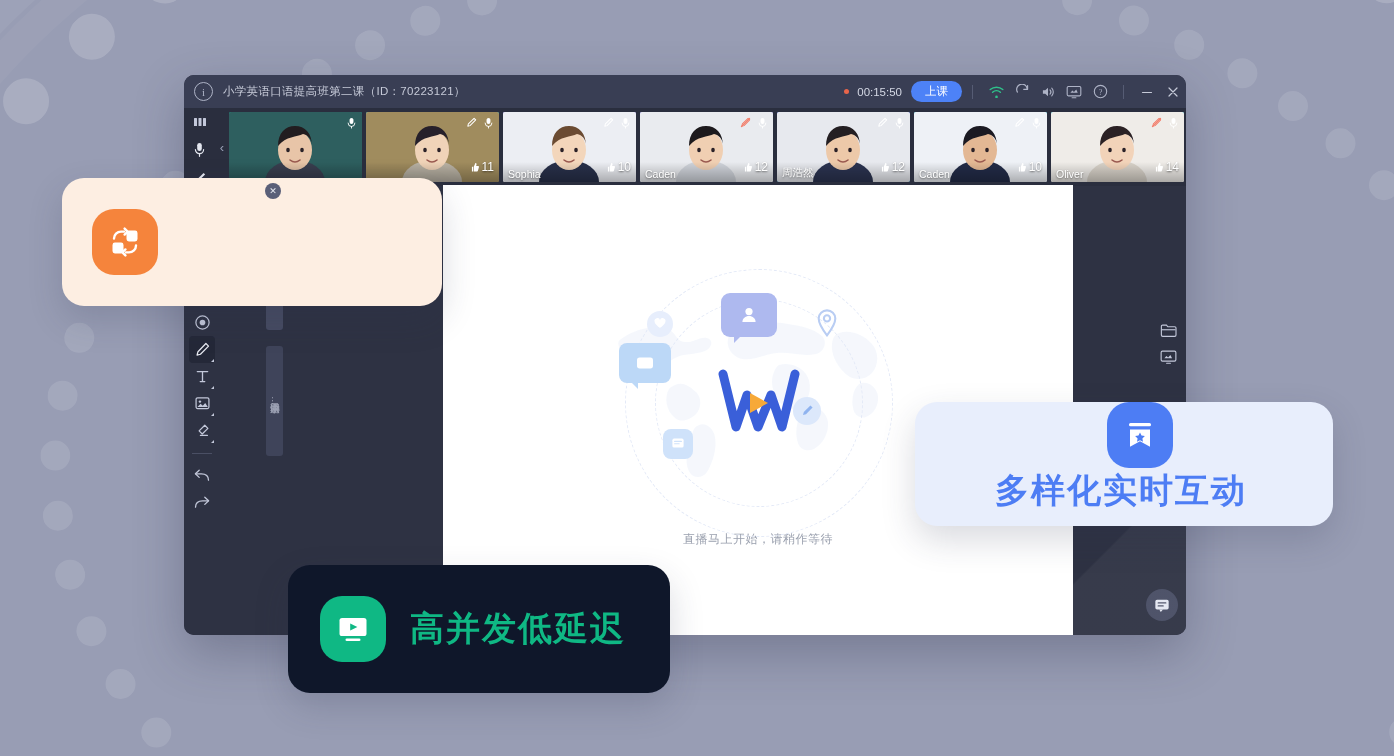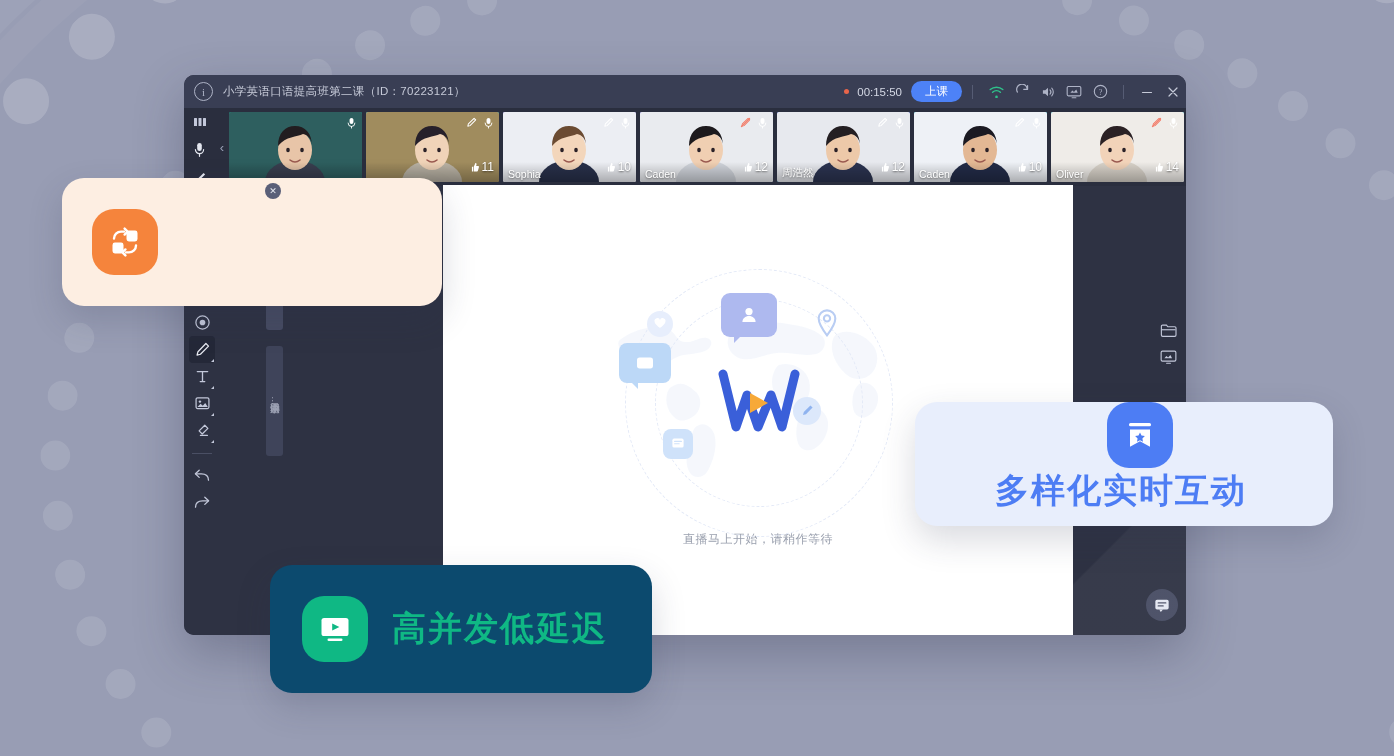--- a/index.html
+++ b/index.html
@@ -169,21 +169,21 @@
     font-family:"Liberation Sans","DejaVu Sans",sans-serif;}
 
   #card-offline{left:62px;top:178px;width:380px;height:128px;background:#fdeee2;}
   #card-offline .ficon{background:#f5843c;margin-left:30px;}
   #card-offline .ftext{color:#f5843c;}
 
   #card-interactive{left:915px;top:402px;width:418px;height:124px;background:#e8eefc;flex-direction:column;}
   #card-interactive .ficon{background:#4d7df4;margin-left:32px;}
   #card-interactive .ftext{color:#4d7df4;}
 
-  #card-latency{left:270px;top:565px;width:382px;height:128px;background:#0c4a6e;}
+  #card-latency{left:288px;top:565px;width:382px;height:128px;background:#0f172a;}
   #card-latency .ficon{background:#0fb884;margin-left:32px;}
   #card-latency .ftext{color:#0fb884;}
 </style>
 </head>
 <body>
 
 <div class="bg-arc arc-solid"></div>
 <div class="bg-arc arc-solid2"></div>
 <div class="bg-arc arc-dots"></div>
 <div class="bg-arc arc-dots2"></div>

